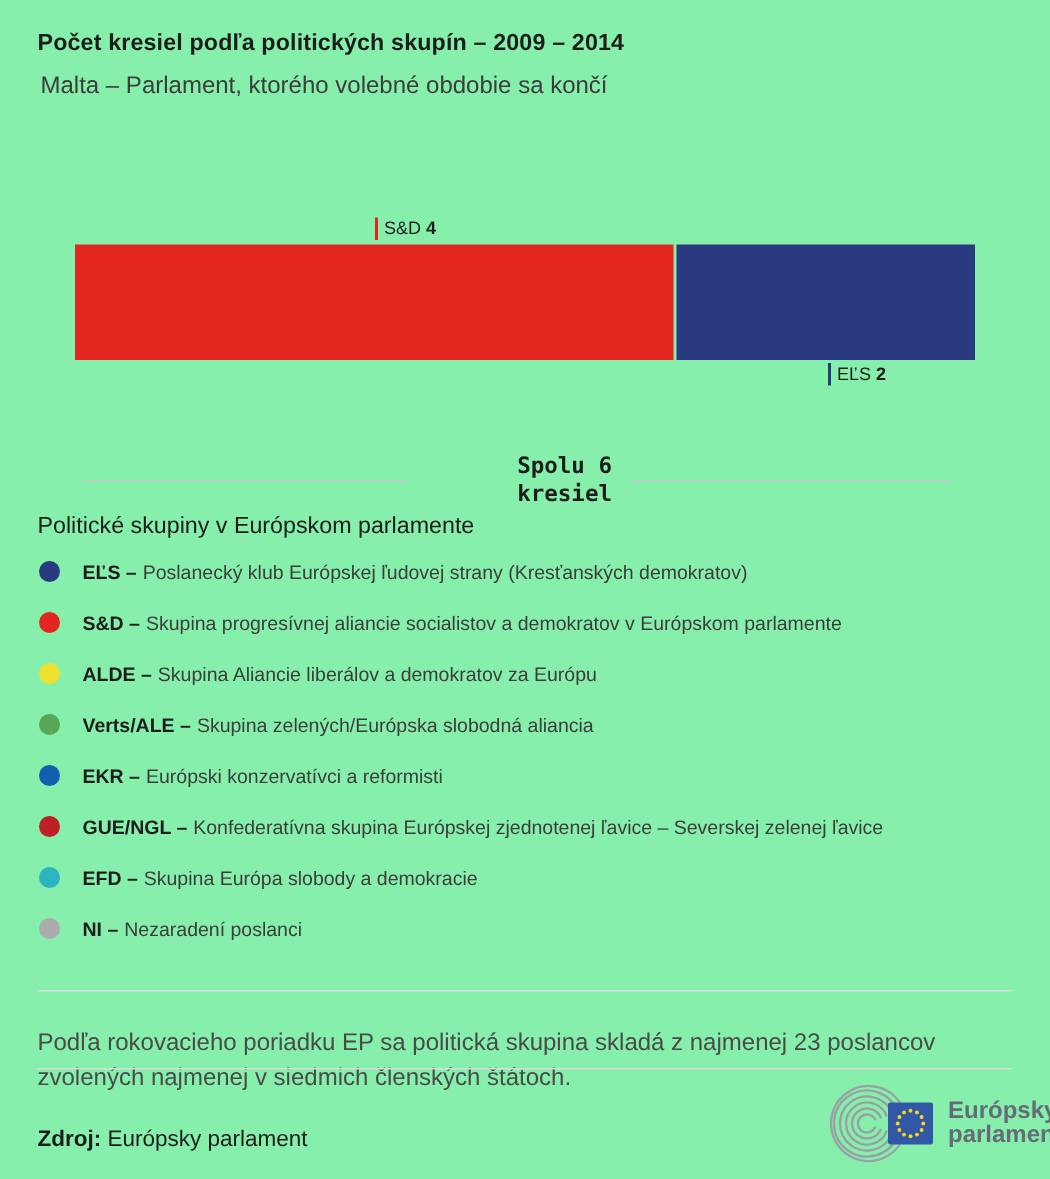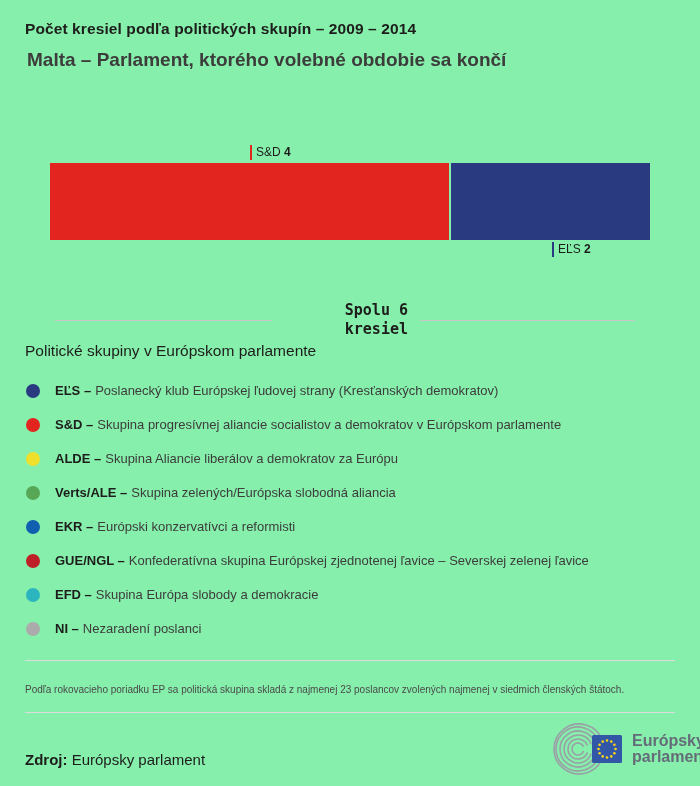--- a/index.html
+++ b/index.html
@@ -1,21 +1,21 @@
 <!DOCTYPE html>
 <html><head>
 <meta charset="utf-8">
 <style>
   html,body{margin:0;padding:0;background:#fff;}
   .page{position:relative;width:700px;height:786px;background:#86efac;
         font-family:"Liberation Sans",sans-serif;color:#1d1d1b;overflow:hidden;}
 
   .title{position:absolute;left:25px;top:20px;font-size:15.5px;font-weight:bold;
          letter-spacing:.1px;color:#1d1d1b;}
-  .subtitle{position:absolute;left:27px;top:49px;font-size:19px;font-weight:700;color:#3c3c3b;}
+  .subtitle{position:absolute;left:27px;top:49px;font-size:16px;font-weight:400;color:#3c3c3b;}
 
   
   .chart{position:absolute;left:50px;top:144px;width:600px;height:115px;}
   .bars{position:absolute;left:0;top:19px;width:600px;height:77px;display:flex;gap:2px;}
   .seg{flex-grow:1;height:100%;}
   .callout{position:absolute;display:flex;align-items:flex-start;}
   .callout .tick{display:inline-block;width:2px;height:15px;}
   .callout .lbl{font-size:12px;color:#1d1d1b;margin-left:4px;line-height:14px;white-space:nowrap;}
   .callout .lbl b{font-weight:bold;}
   .callout-top{left:200px;top:1px;}
@@ -25,29 +25,29 @@
   .rule{position:absolute;height:1px;background:#c9c9c9;top:320px;}
   .rule-left{left:55px;width:217px;}
   .rule-right{left:420px;width:215px;}
   .total-label{position:absolute;left:288px;top:301px;width:120px;text-align:right;
         font-family:"DejaVu Sans Mono",monospace;font-weight:bold;font-size:15px;
         line-height:19px;color:#1d1d1b;white-space:normal;}
 
   
   .legend-title{position:absolute;left:25px;top:342px;font-size:15.5px;font-weight:normal;color:#1d1d1b;}
   .legend{position:absolute;left:25px;top:364px;margin:0;padding:0;list-style:none;width:660px;}
-  .legend-row{height:34px;display:flex;align-items:flex-end;}
+  .legend-row{height:34px;display:flex;align-items:center;}
   .dot{width:14px;height:14px;border-radius:50%;margin:0 15px 0 1px;flex:0 0 14px;}
   .legend-text{font-size:13px;color:#3c3c3b;white-space:nowrap;}
   .legend-text b{color:#1d1d1b;font-weight:bold;margin-right:4px;}
 
   
   .hr{position:absolute;left:25px;width:650px;height:1px;background:#dcdcdc;}
   .hr1{top:660px;} .hr2{top:712px;}
-  .footnote{position:absolute;left:25px;top:668px;width:630px;font-size:10px;
+  .footnote{position:absolute;left:25px;top:668px;width:630px;font-size:16px;
             line-height:23px;color:#4a4a49;}
   .source{position:absolute;left:25px;top:751px;font-size:15px;color:#1d1d1b;}
   .source b{font-weight:bold;}
 
   
   .logo{position:absolute;left:548px;top:722px;display:flex;align-items:center;}
   .logo-text{margin-left:8px;font-size:16px;font-weight:bold;color:#646c77;line-height:16.5px;}
 </style>
 </head>
 <body>

